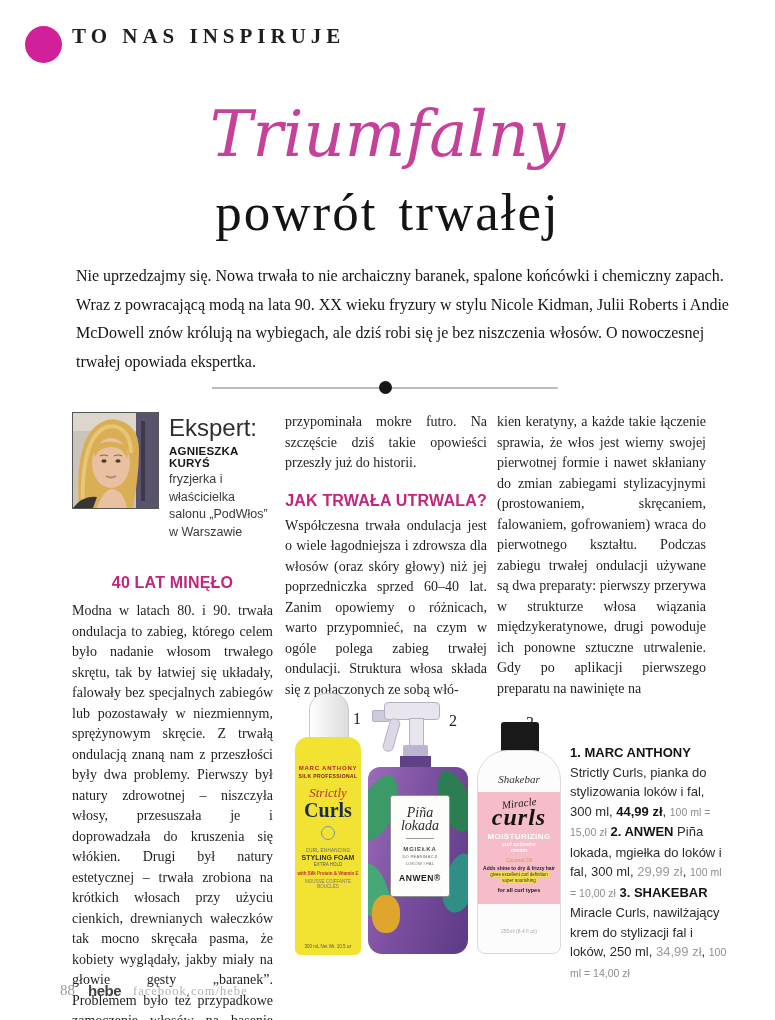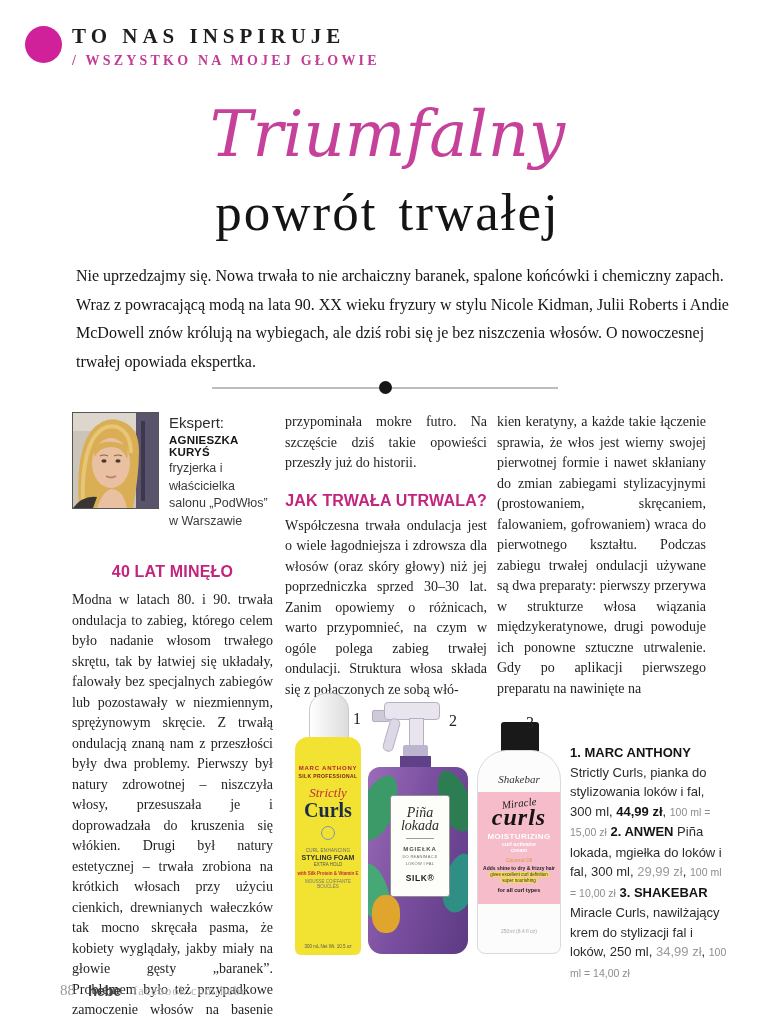--- a/index.html
+++ b/index.html
@@ -30,21 +30,21 @@
   .col2{left:285px;width:202px;}
   .col3{left:497px;width:209px;}
   .body{font-size:14px;line-height:20.5px;text-align:justify;color:#1e1e1e;}
   .pinkhead{font-family:"Liberation Sans",sans-serif;font-weight:bold;font-size:16px;
             color:#c2247e;text-align:center;letter-spacing:0.2px;}
 
   
   .expert{display:flex;gap:10px;}
   .ephoto{width:87px;height:97px;border:1px solid #555;box-sizing:border-box;flex:none;overflow:hidden;}
   .einfo{font-family:"Liberation Sans",sans-serif;width:104px;}
-  .elabel{font-size:15px;color:#2e2e2e;margin:2px 0 3px;}
+  .elabel{font-size:24px;color:#2e2e2e;margin:2px 0 3px;}
   .ename{font-size:11.5px;font-weight:bold;color:#161616;letter-spacing:0.2px;}
   .ebio{font-size:12.5px;line-height:17.5px;color:#3a3a3a;margin-top:2px;}
   .h1gap{margin-top:33px;}
   .htext-gap{margin-top:9px;}
 
   
   .num{font-size:16px;color:#222;}
   .caption{left:570px;top:716px;width:158px;font-family:"Liberation Sans",sans-serif;
            font-size:13px;line-height:19.5px;color:#2b2b2b;margin-top:27px;}
   .cb{font-weight:bold;color:#141414;}
@@ -126,21 +126,20 @@
          font-size:15px;color:#414141;letter-spacing:-0.5px;}
   .furl{left:133px;top:984px;font-size:12.5px;color:#b2b2b2;letter-spacing:1px;}
 </style>
 </head>
 <body>
 
 <div class="page">
 
   <div class="abs kdot"></div>
   <div class="abs kicker">TO NAS INSPIRUJE</div>
-  <div class="abs ksub">/ WSZYSTKO NA MOJEJ GŁOWIE</div>
 
   <div class="abs title1">Triumfalny</div>
   <div class="abs title2">powrót trwałej</div>
 
   <div class="abs lead">Nie uprzedzajmy się. Nowa trwała to nie archaiczny baranek, spalone końcówki i chemiczny zapach. Wraz z powracającą modą na lata 90. XX wieku fryzury w stylu Nicole Kidman, Julii Roberts i Andie McDowell znów królują na wybiegach, ale dziś robi się je bez niszczenia włosów. O nowoczesnej trwałej opowiada ekspertka.</div>
 
   <div class="abs divline"></div>
   <div class="abs divdot"></div>
 
   <div class="col col1">
@@ -170,21 +169,21 @@
         <div class="ebio">fryzjerka i właścicielka salonu „PodWłos” w Warszawie</div>
       </div>
     </div>
     <div class="pinkhead h1gap">40 LAT MINĘŁO</div>
     <div class="body htext-gap">Modna w latach 80. i 90. trwała ondulacja to zabieg, którego celem było nadanie włosom trwałego skrętu, tak by łatwiej się układały, falowały bez specjalnych zabiegów lub pozostawały w niezmiennym, sprężynowym skręcie. Z trwałą ondulacją znaną nam z przeszłości były dwa problemy. Pierwszy był natury zdrowotnej – niszczyła włosy, przesuszała je i doprowadzała do kruszenia się włókien. Drugi był natury estetycznej – trwała zrobiona na krótkich włosach przy użyciu cienkich, drewnianych wałeczków tak mocno skręcała pasma, że kobiety wyglądały, jakby miały na głowie gęsty „baranek”. Problemem było też przypadkowe zamoczenie włosów na basenie albo podczas deszczu, bo wilgoć potęgowała skręt i fryzura</div>
   </div>
 
   <div class="col col2">
     <div class="body">przypominała mokre futro. Na szczęście dziś takie opowieści przeszły już do historii.</div>
     <div class="pinkhead" style="margin-top:18px;">JAK TRWAŁA UTRWALA?</div>
-    <div class="body" style="margin-top:6px;">Współczesna trwała ondulacja jest o wiele łagodniejsza i zdrowsza dla włosów (oraz skóry głowy) niż jej poprzedniczka sprzed 30–30 lat. Zanim opowiemy o różnicach, warto przypomnieć, na czym w ogóle polega zabieg trwałej ondulacji. Struktura włosa składa się z połączonych ze sobą włó-</div>
+    <div class="body" style="margin-top:6px;">Współczesna trwała ondulacja jest o wiele łagodniejsza i zdrowsza dla włosów (oraz skóry głowy) niż jej poprzedniczka sprzed 60–40 lat. Zanim opowiemy o różnicach, warto przypomnieć, na czym w ogóle polega zabieg trwałej ondulacji. Struktura włosa składa się z połączonych ze sobą włó-</div>
   </div>
 
   <div class="col col3">
     <div class="body">kien keratyny, a każde takie łączenie sprawia, że włos jest wierny swojej pierwotnej formie i nawet skłaniany do zmian zabiegami stylizacyjnymi (prostowaniem, skręcaniem, falowaniem, gofrowaniem) wraca do pierwotnego kształtu. Podczas zabiegu trwałej ondulacji używane są dwa preparaty: pierwszy przerywa w strukturze włosa wiązania międzykeratynowe, drugi powoduje ich ponowne sztuczne utrwalenie. Gdy po aplikacji pierwszego preparatu na nawinięte na</div>
   </div>
 
   <div class="abs b1">
     <div class="b1cap"></div>
     <div class="b1body">
       <div class="b1brand">MARC ANTHONY</div>
@@ -215,21 +214,21 @@
       <div class="leaf lf3"></div>
       <div class="leaf lf4"></div>
       <div class="pine"></div>
       <div class="b2label">
         <div class="b2pina">Piña</div>
         <div class="b2lok">lokada</div>
         <div class="b2hr"></div>
         <div class="b2mg">MGIEŁKA</div>
         <div class="b2t1">DO REANIMACJI</div>
         <div class="b2t1">LOKÓW I FAL</div>
-        <div class="b2anwen">SILK®</div>
+        <div class="b2anwen">ANWEN®</div>
       </div>
     </div>
   </div>
   <div class="abs num" style="left:449px;top:712px;">2</div>
 
   <div class="abs b3">
     <div class="b3cap"></div>
     <div class="b3body">
       <div class="b3brand">Shakebar</div>
       <div class="b3label">

